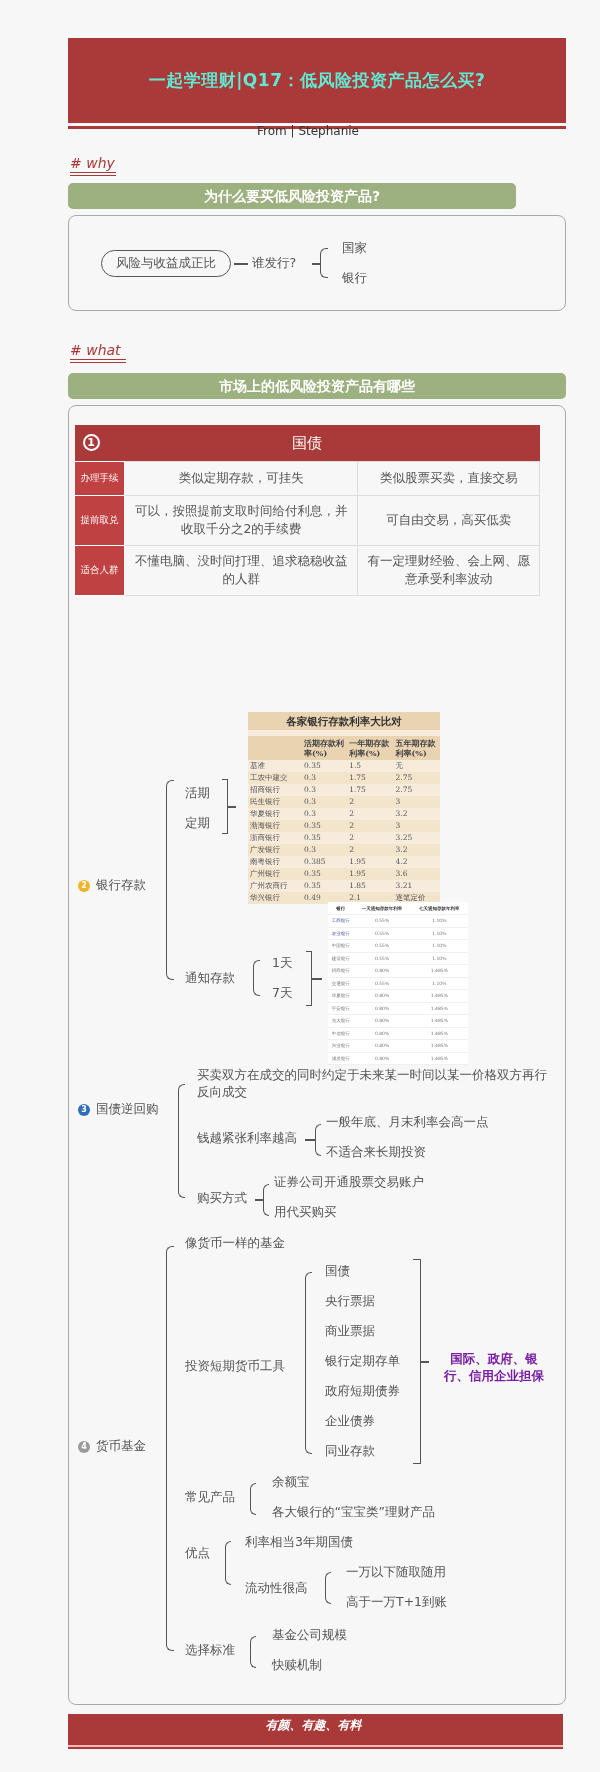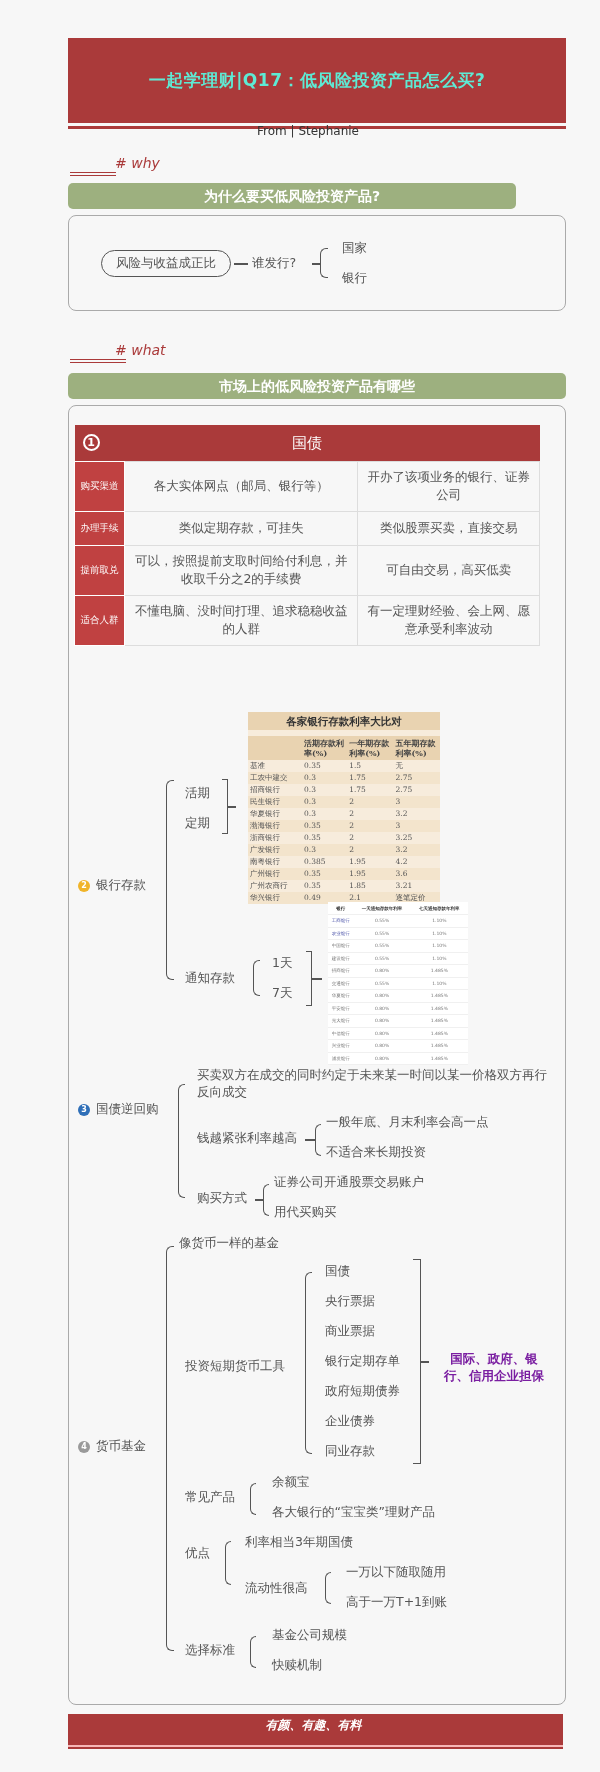--- a/index.html
+++ b/index.html
@@ -1,21 +1,21 @@
 <!DOCTYPE html>
 <html><head>
 <meta charset="utf-8">
 <style>
   * { box-sizing: border-box; margin: 0; padding: 0; }
   body { width: 600px; height: 1772px; background: #f7f7f7; font-family: "DejaVu Sans", "Liberation Sans", sans-serif; color: #444; position: relative; overflow: hidden; }
   .abs { position: absolute; }
   .title-bar { left: 68px; top: 38px; width: 498px; height: 88px; background: #aa3a3a; border-bottom: 3px solid #f7f7f7; box-shadow: 0 3px 0 #aa3a3a; display: flex; align-items: center; justify-content: center; }
   .title-bar span { color: #5eead4; font-weight: bold; font-size: 17px; letter-spacing: 0.5px; }
   .from { left: 8px; width: 600px; top: 124px; text-align: center; font-size: 12px; color: #333; }
-  .tag { font-style: italic; color: #aa3a3a; font-size: 14px; margin-left: 45px; }
+  .tag { font-style: italic; color: #aa3a3a; font-size: 14px; }
   .tag-line { height: 4px; border-top: 1.5px solid #aa3a3a; border-bottom: 1.5px solid #aa3a3a; }
   .green-bar { background: #9db07f; border-radius: 5px; color: #fff; font-weight: bold; font-size: 14px; text-align: center; height: 26px; line-height: 26px; }
   .panel { border: 1.5px solid #aaa; border-radius: 8px; background: #f7f7f7; }
   .txt { font-size: 12.5px; color: #555; white-space: nowrap; }
   .pill { border: 1.5px solid #555; border-radius: 16px; padding: 4px 14px; font-size: 12.5px; color: #555; }
   .brace { border: 1.5px solid #555; border-right: none; border-radius: 6px 0 0 6px; }
   .bracket-r { border: 1.5px solid #555; border-left: none; }
   .hline { height: 1.5px; background: #555; }
   
   .gz { left: 74px; top: 425px; width: 466px; border-collapse: collapse; }
@@ -71,25 +71,20 @@
 <div class="abs panel" style="left:68px;top:405px;width:498px;height:1300px;"></div>
 
 <table class="abs gz">
   <tbody>
       <tr class="hdr">
     <td colspan="3" style="position:relative;">
       <span class="circ" style="position:absolute;left:8px;top:9px;">1</span>
       <span>国债</span>
     </td>
   </tr>
-  <tr style="height:50px;">
-    <td class="rl">购买渠道</td>
-    <td>各大实体网点（邮局、银行等）</td>
-    <td>开办了该项业务的银行、证券公司</td>
-  </tr>
   <tr style="height:34px;">
     <td class="rl">办理手续</td>
     <td>类似定期存款，可挂失</td>
     <td>类似股票买卖，直接交易</td>
   </tr>
   <tr style="height:50px;">
     <td class="rl">提前取兑</td>
     <td>可以，按照提前支取时间给付利息，并收取千分之2的手续费</td>
     <td>可自由交易，高买低卖</td>
   </tr>
@@ -293,21 +288,21 @@
 <div class="abs txt" style="left:197px;top:1190px;">购买方式</div>
 <div class="abs hline" style="left:255px;top:1199px;width:8px;"></div>
 <div class="abs brace" style="left:263px;top:1184px;width:6px;height:32px;"></div>
 <div class="abs txt" style="left:274px;top:1174px;">证券公司开通股票交易账户</div>
 <div class="abs txt" style="left:274px;top:1204px;">用代买购买</div>
 
 <div class="abs txt" style="left:78px;top:1438px;">
   <span class="num" style="background:#9a9a9a;">4</span><span>货币基金</span>
 </div>
 <div class="abs brace" style="left:166px;top:1246px;width:8px;height:405px;"></div>
-<div class="abs txt" style="left:179px;top:1235px;">像货币一样的基金</div>
+<div class="abs txt" style="left:185px;top:1235px;">像货币一样的基金</div>
 <div class="abs txt" style="left:185px;top:1358px;">投资短期货币工具</div>
 <div class="abs brace" style="left:305px;top:1272px;width:7px;height:182px;"></div>
 <div class="abs txt" style="left:325px;top:1263px;">国债</div>
 <div class="abs txt" style="left:325px;top:1293px;">央行票据</div>
 <div class="abs txt" style="left:325px;top:1323px;">商业票据</div>
 <div class="abs txt" style="left:325px;top:1353px;">银行定期存单</div>
 <div class="abs txt" style="left:325px;top:1383px;">政府短期债券</div>
 <div class="abs txt" style="left:325px;top:1413px;">企业债券</div>
 <div class="abs txt" style="left:325px;top:1443px;">同业存款</div>
 <div class="abs bracket-r" style="left:413px;top:1259px;width:8px;height:205px;"></div>

